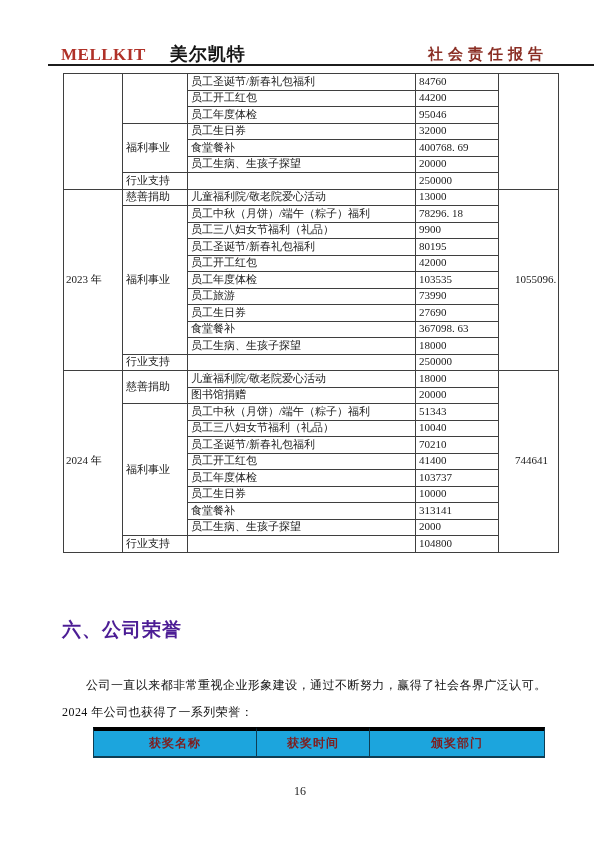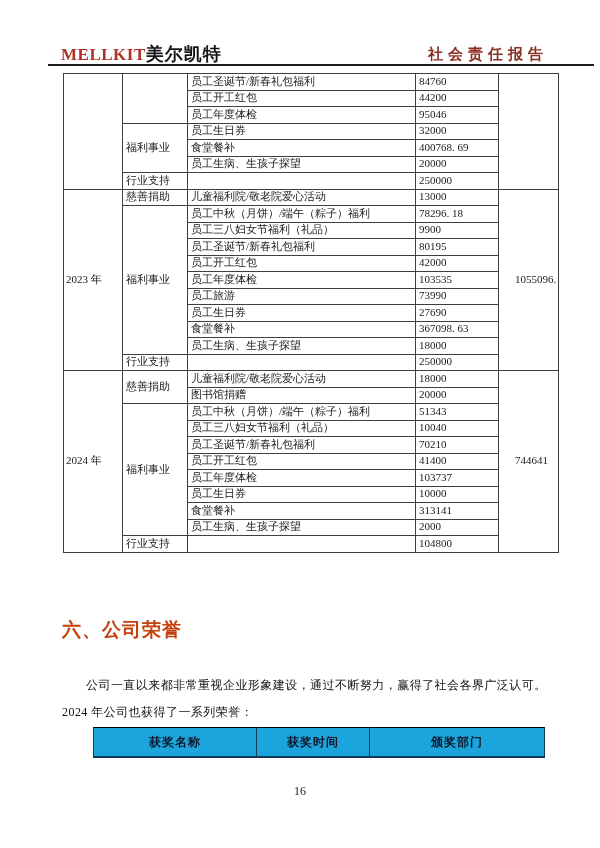--- a/index.html
+++ b/index.html
@@ -9,21 +9,21 @@
     color:#1a1a1a;
   }
   .page {
     position:relative; width:600px; height:848px;
     background:#ffffff; overflow:hidden;
   }
 
   
   .hdr-left {
     position:absolute; left:61px; top:42px;
-    display:flex; align-items:baseline; gap:0; white-space:nowrap;justify-content:space-between;
+    display:flex; align-items:baseline; gap:24px; white-space:nowrap;justify-content:space-between;
   }
   .brand-en { font-size:17px; font-weight:bold; color:#b03128; letter-spacing:0.5px; }
   .brand-cn { font-size:18px; font-weight:bold; color:#151515; letter-spacing:1px; }
   .hdr-right {
     position:absolute; right:52px; top:45px;
     font-size:15px; font-weight:bold;
     color:#8a2e24; letter-spacing:5px; white-space:nowrap;
   }
   .hdr-rule {
     position:absolute; left:48px; top:64px; width:546px; height:0;
@@ -42,41 +42,41 @@
     overflow:hidden; white-space:nowrap;
     vertical-align:middle;
   }
   table.welfare td.year  { padding-left:2px; }
   table.welfare td.total { text-align:center; padding:16px; }
 
   
   .section-heading {
     position:absolute; left:62px; top:617px;
     font-family:"Liberation Sans","DejaVu Sans",sans-serif;
-    font-size:19px; font-weight:bold; color:#c2410c;
+    font-size:19px; font-weight:bold; color:#4c1d95;
     letter-spacing:1px; white-space:nowrap;
   }
   .para-line {
     position:absolute; font-size:12px; color:#111;
     letter-spacing:0.45px; white-space:nowrap;
   }
   .para-1 { left:86px; top:677px; }
   .para-2 { left:62px; top:704px; }
 
   .honors-header {
     position:absolute; left:93px; top:727px; width:452px; height:31px;
     display:flex; box-sizing:border-box;
   }
   .honors-cell {
     background:#1ca5dd;
-    border-top:1px solid #000000; border-bottom:2px solid #0e3d53;
+    border-top:4px solid #000000; border-bottom:2px solid #0e3d53;
     border-left:1px solid #0e3d53;
     box-sizing:border-box;
     display:flex; align-items:center; justify-content:center;
-    font-size:12px; font-weight:bold; color:#0f172a; letter-spacing:1px;
+    font-size:12px; font-weight:bold; color:#7f1d1d; letter-spacing:1px;
   }
   .honors-cell:last-child { border-right:1px solid #0e3d53; }
   .hc-0 { width:163px; } .hc-1 { width:113px; } .hc-2 { width:176px; }
 
   
   .page-num {
     position:absolute; left:0; right:0; top:784px;
     text-align:center; font-size:12px; color:#222;
   }
 </style>

